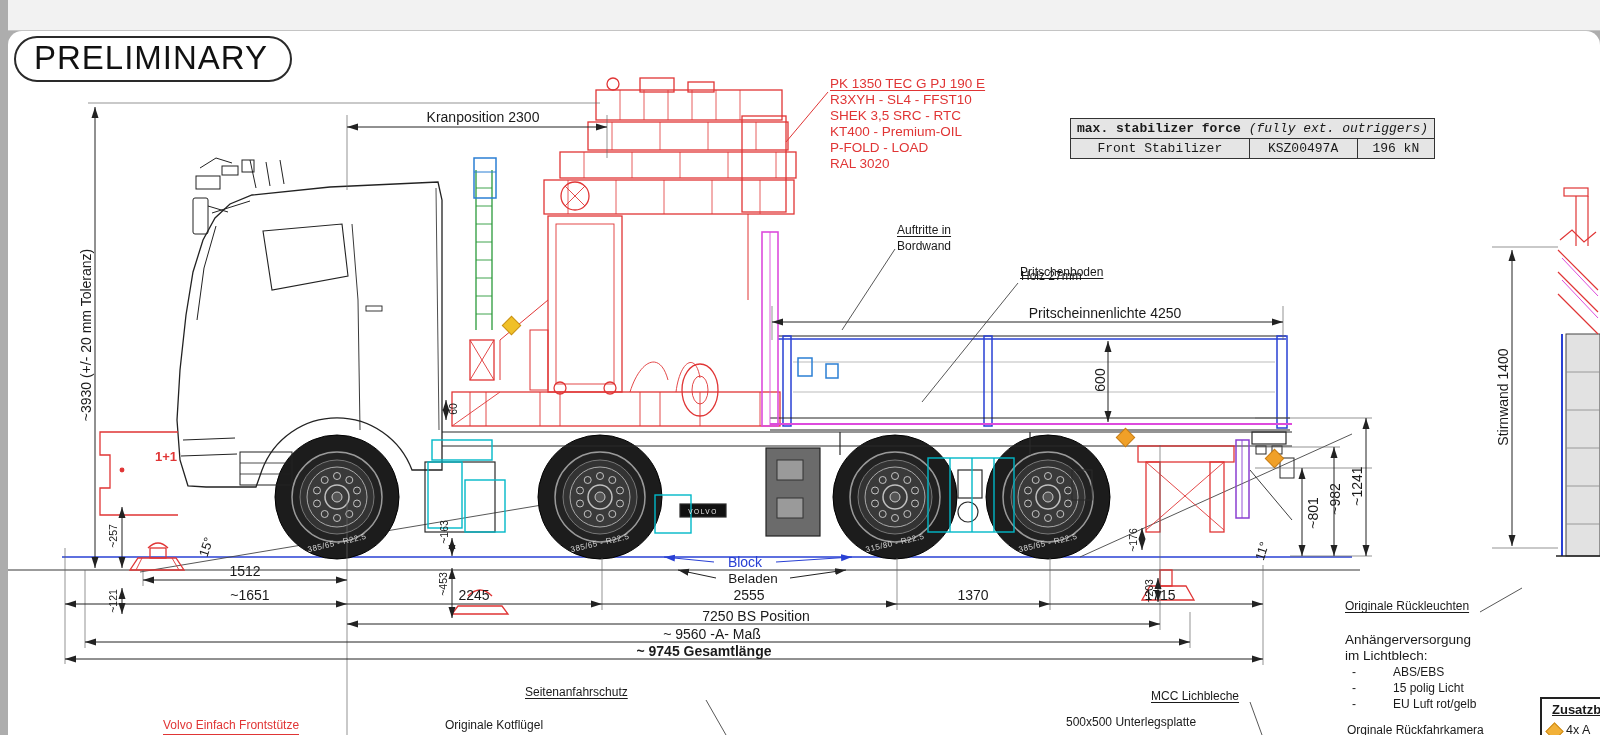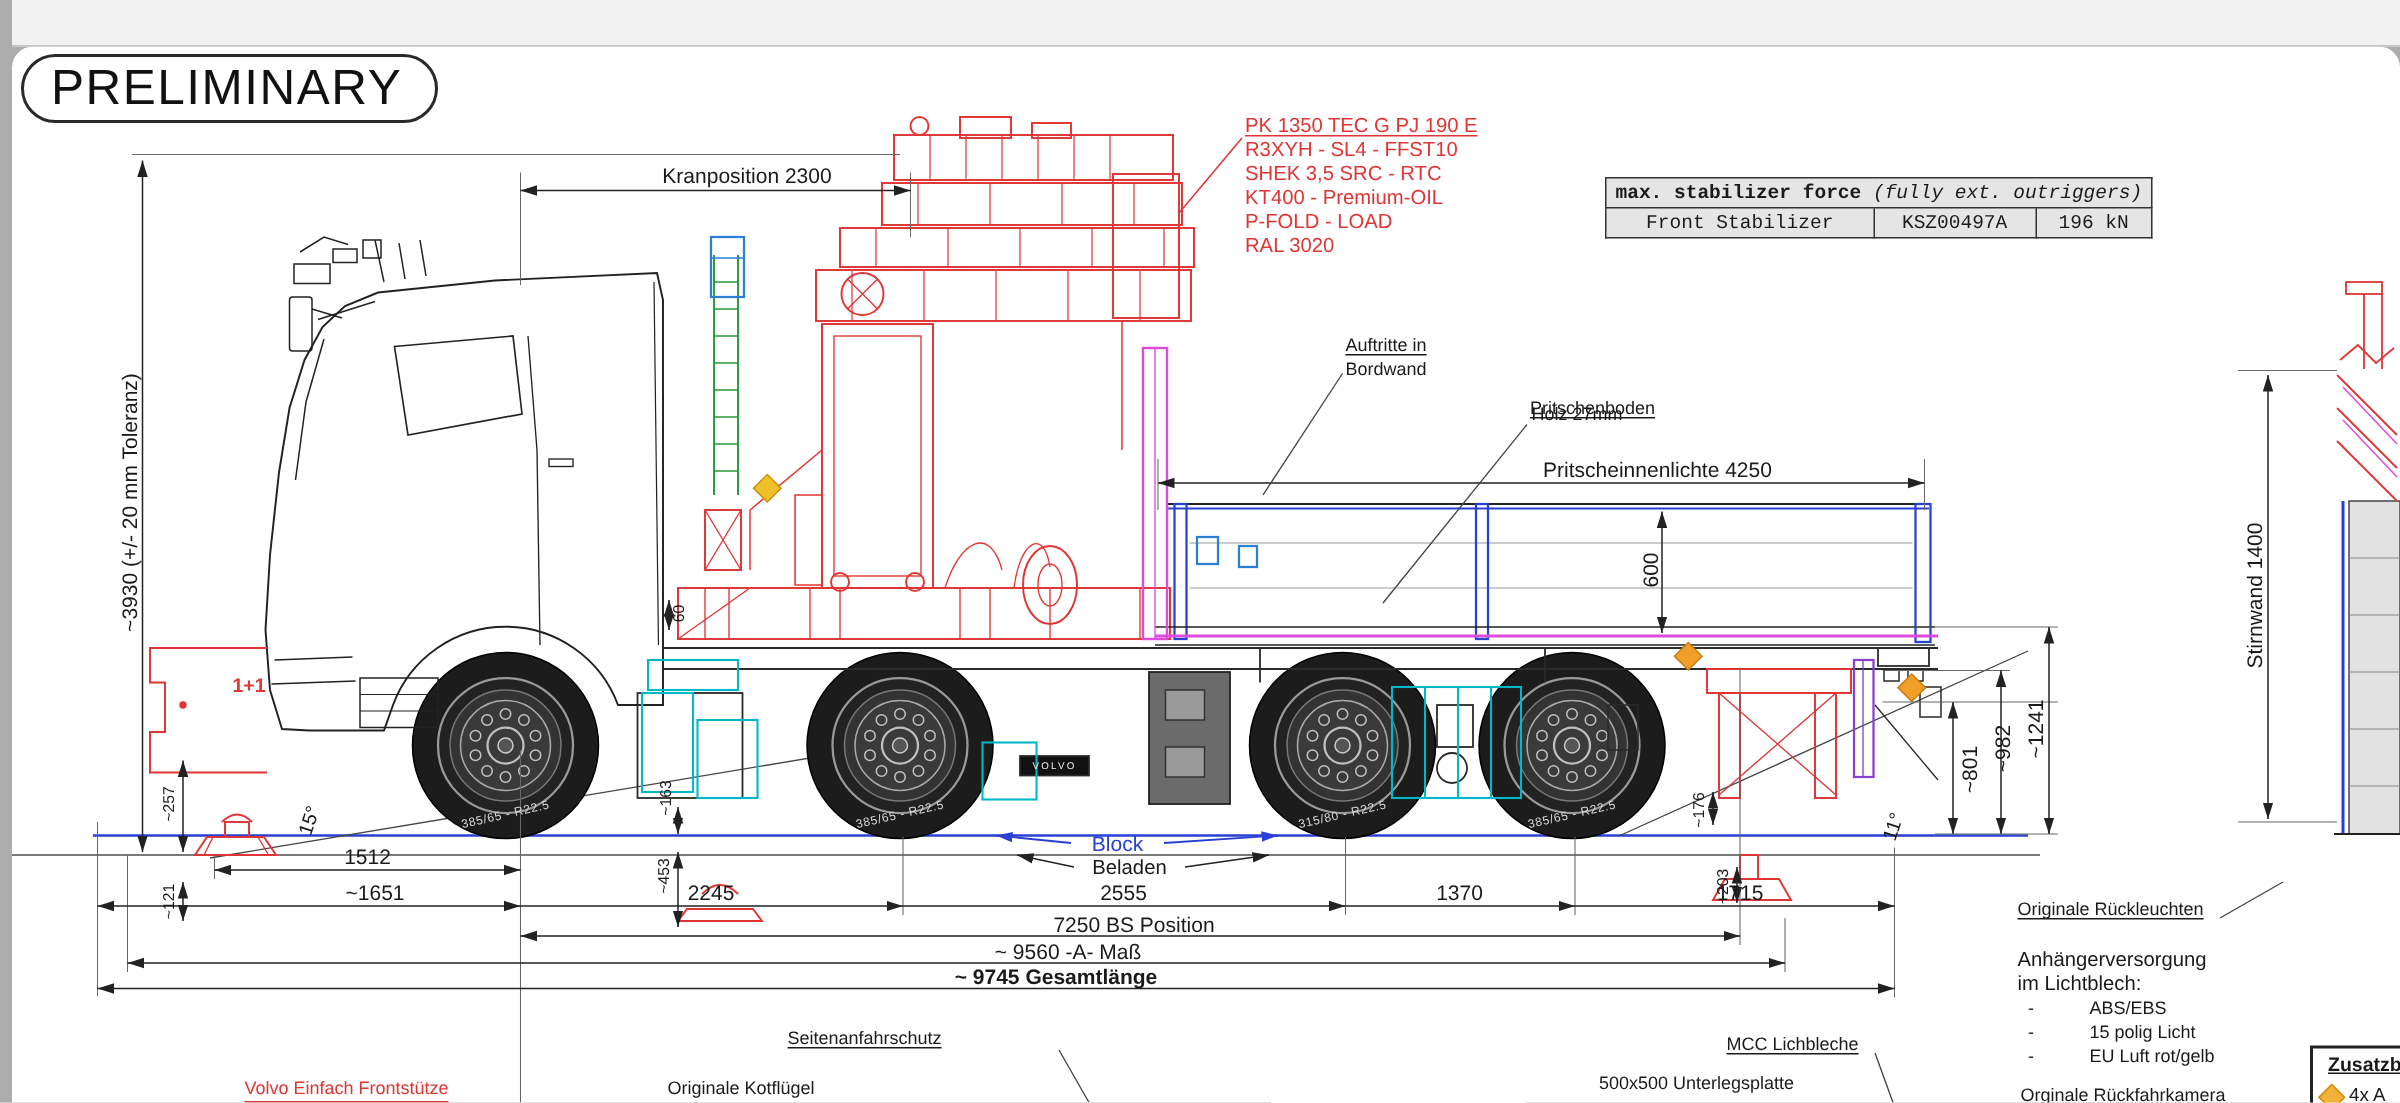--- a/index.html
+++ b/index.html
@@ -317,21 +317,21 @@
         <td class="ttl" colspan="3"><b>max. stabilizer force</b><i> (fully ext. outriggers)</i></td>
       </tr>
   <tr>
     <td>Front Stabilizer</td>
     <td>KSZ00497A</td>
     <td>196 kN</td>
   </tr>
 </tbody>
   </table>
 
-<div class="dim" style="left:498px;top:117px;">Kranposition 2300</div>
+<div class="dim" style="left:483px;top:117px;">Kranposition 2300</div>
 <div class="vdim" style="left:86px;top:335px;">~3930 (+/- 20 mm Toleranz)</div>
 <div class="dim" style="left:1105px;top:313px;">Pritscheinnenlichte 4250</div>
 <div class="vdim" style="left:1100px;top:380px;">600</div>
 <div class="vdim" style="left:1503px;top:397px;">Stirnwand 1400</div>
 <div class="dim" style="left:245px;top:571px;">1512</div>
 <div class="dim" style="left:250px;top:595px;text-align:right;">~1651</div>
 <div class="dim" style="left:474px;top:595px;">2245</div>
 <div class="dim" style="left:749px;top:595px;">2555</div>
 <div class="dim" style="left:973px;top:595px;">1370</div>
 <div class="dim" style="left:1160px;top:595px;">1715</div>

